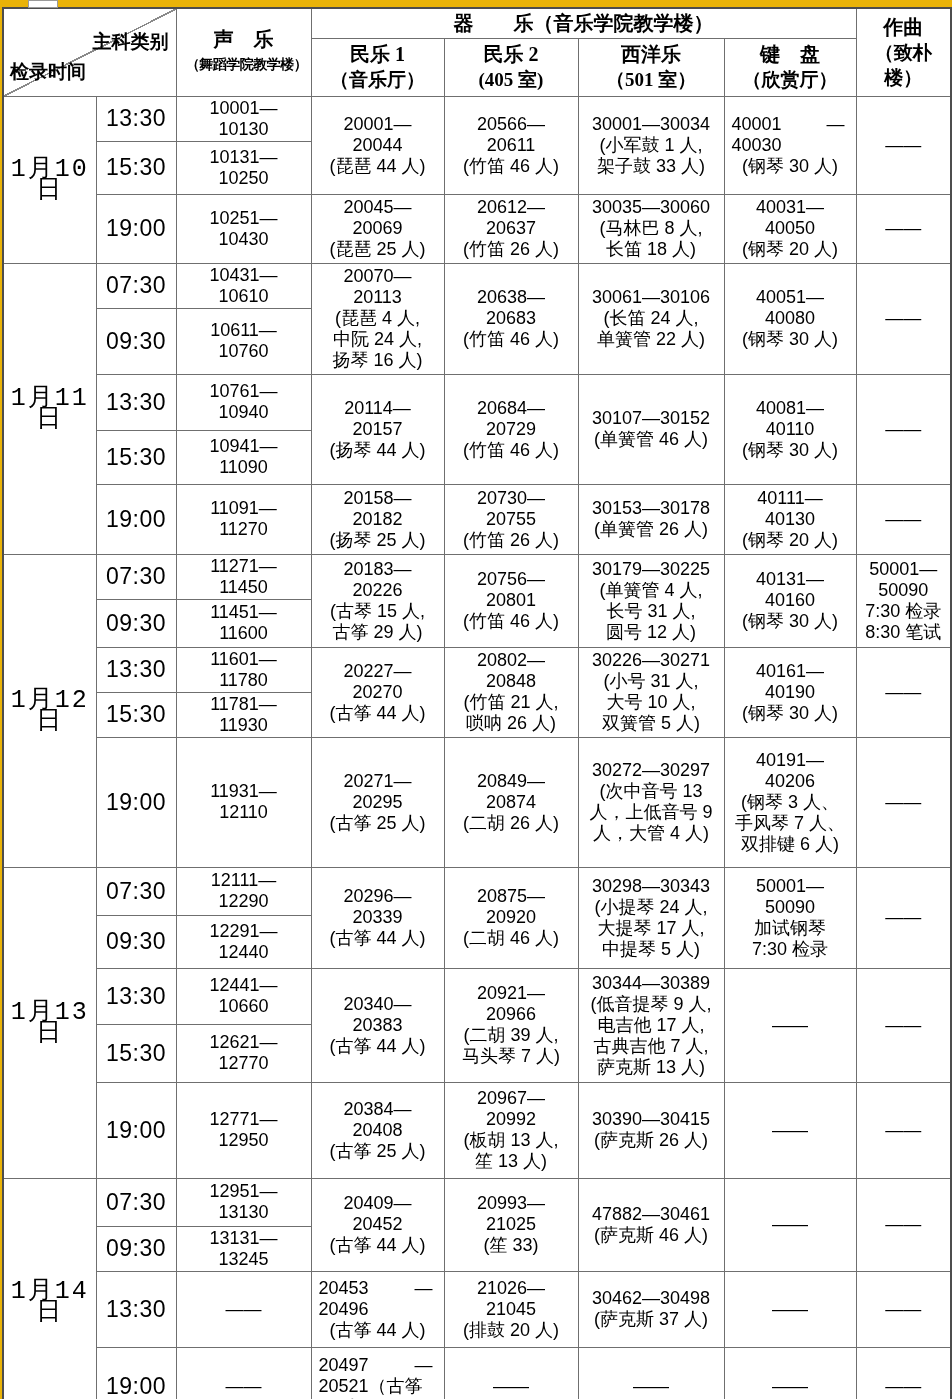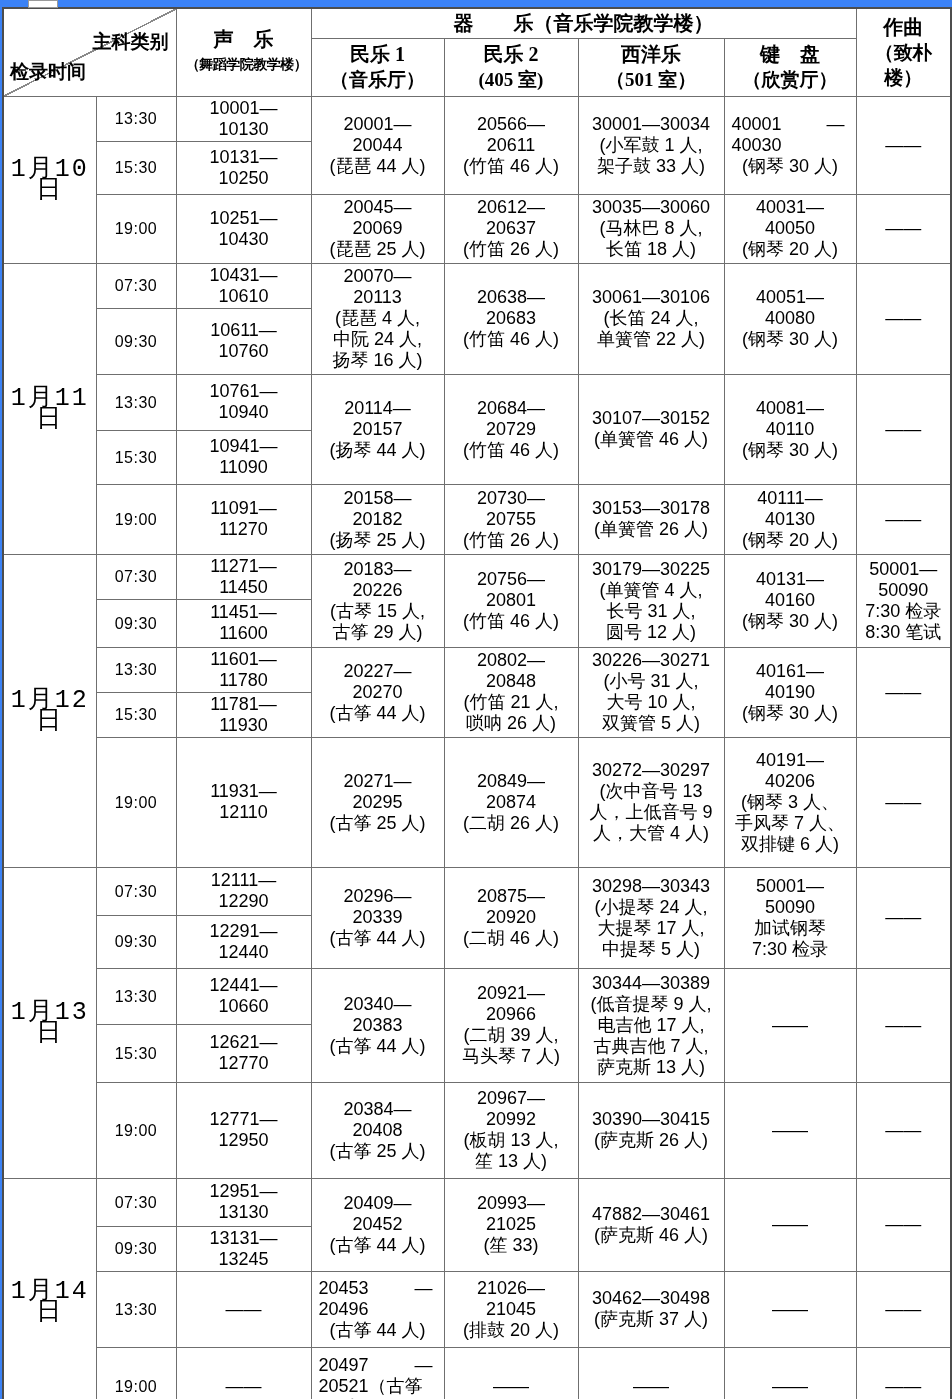--- a/index.html
+++ b/index.html
@@ -1,30 +1,30 @@
 <!DOCTYPE html>
 <html lang="zh"><head>
 <meta charset="utf-8">
 <style>
   html,body{margin:0;padding:0;background:#ffffff;}
   body{font-family:"Liberation Sans","DejaVu Sans",sans-serif;color:#000;}
-  .page{position:relative;width:952px;height:1399px;background:#3b82f6;box-sizing:border-box;padding:7px 0 0 2px;}
+  .page{position:relative;width:952px;height:1399px;background:#eab308;box-sizing:border-box;padding:7px 0 0 2px;}
   .artifact{position:absolute;left:28px;top:0;width:30px;height:8px;border:1px solid #9a9a9a;background:#fff;box-sizing:border-box;}
   table{border-collapse:collapse;table-layout:fixed;width:948px;border:2px solid #4d4d4d;background:#fff;}
   th,td{border:1px solid #6f6f6f;padding:1px 3px;text-align:center;vertical-align:middle;box-sizing:border-box;overflow:hidden;}
   thead th{font-family:"Liberation Serif","DejaVu Serif",serif;font-weight:bold;font-size:20px;line-height:25px;}
   .hs{font-size:19px;}
   .hs.small{font-size:14px;letter-spacing:-0.5px;margin-left:6px;}
   .corner{position:relative;padding:0;background:
     linear-gradient(to bottom right, transparent calc(50% - 0.8px), #8a8a8a calc(50% - 0.8px), #8a8a8a calc(50% + 0.8px), transparent calc(50% + 0.8px));}
   .corner .tr{position:absolute;top:20px;right:7px;font-size:19px;}
   .corner .bl{position:absolute;bottom:12px;left:6px;font-size:19px;}
   td{font-size:18px;line-height:21px;}
   td.date{font-size:25px;letter-spacing:2px;font-family:Liberation Mono, monospace;}
-  td.time{font-size:16px;letter-spacing:0.5px;}
+  td.time{font-size:23px;letter-spacing:0.5px;}
   .line{white-space:pre-wrap;}
   td.justify .line{text-align:left;padding-left:4px;}
   td.justify .line.paren{text-align:center;padding-left:0;}
   .flexline{display:flex;justify-content:space-between;padding:0 8px 0 4px;}
   td.justify .flexline{padding-left:4px;}
 </style>
 </head>
 <body>
 
 <div class="page">

